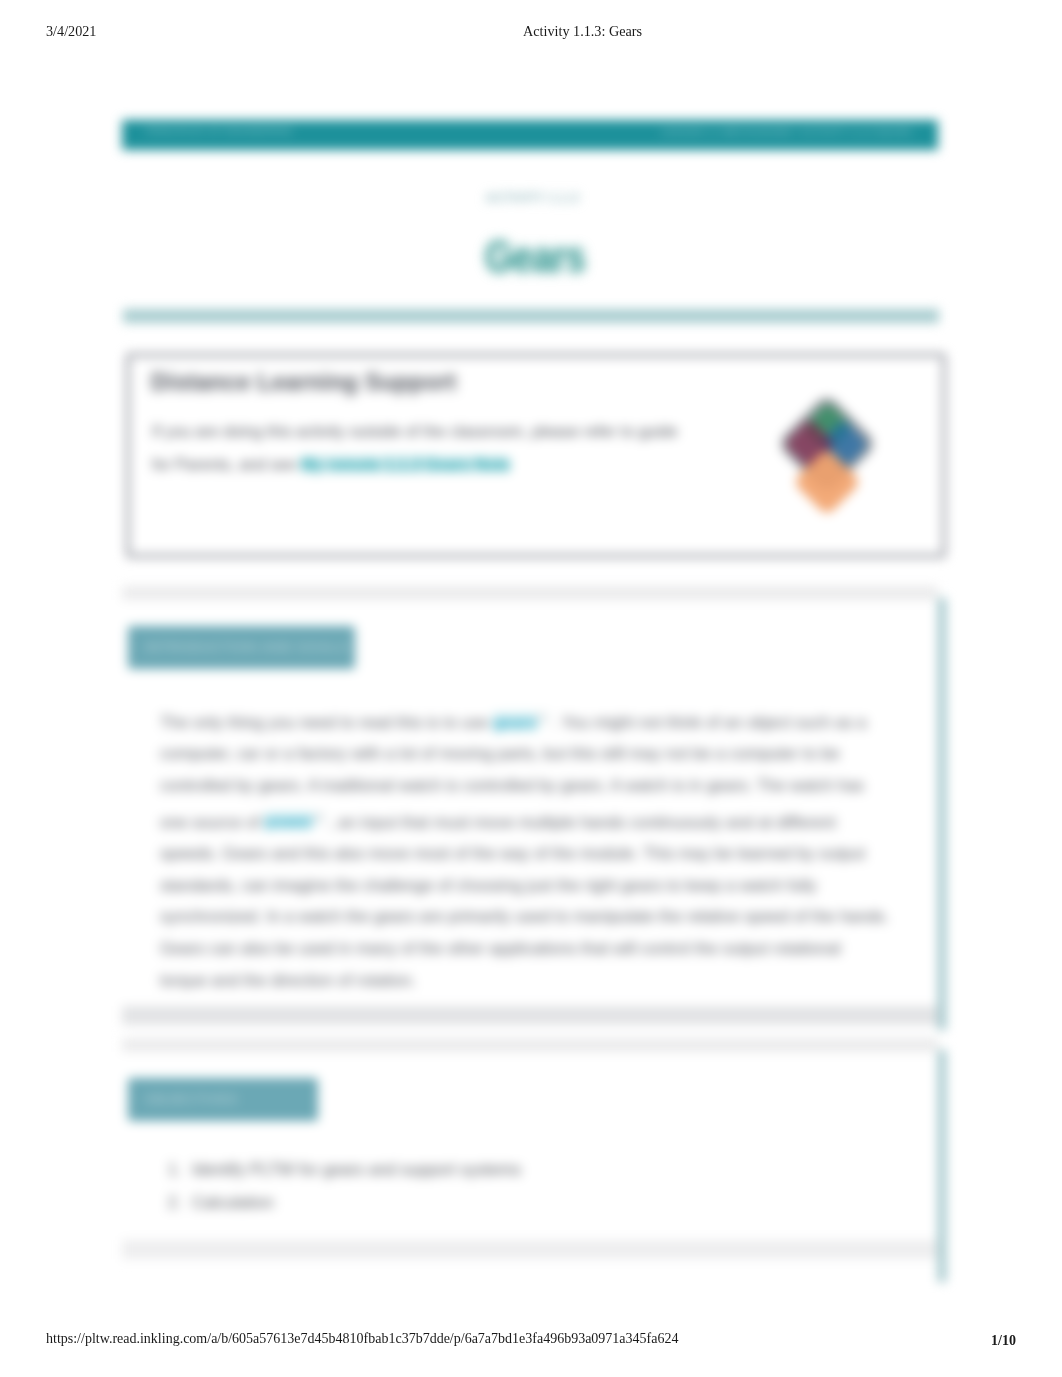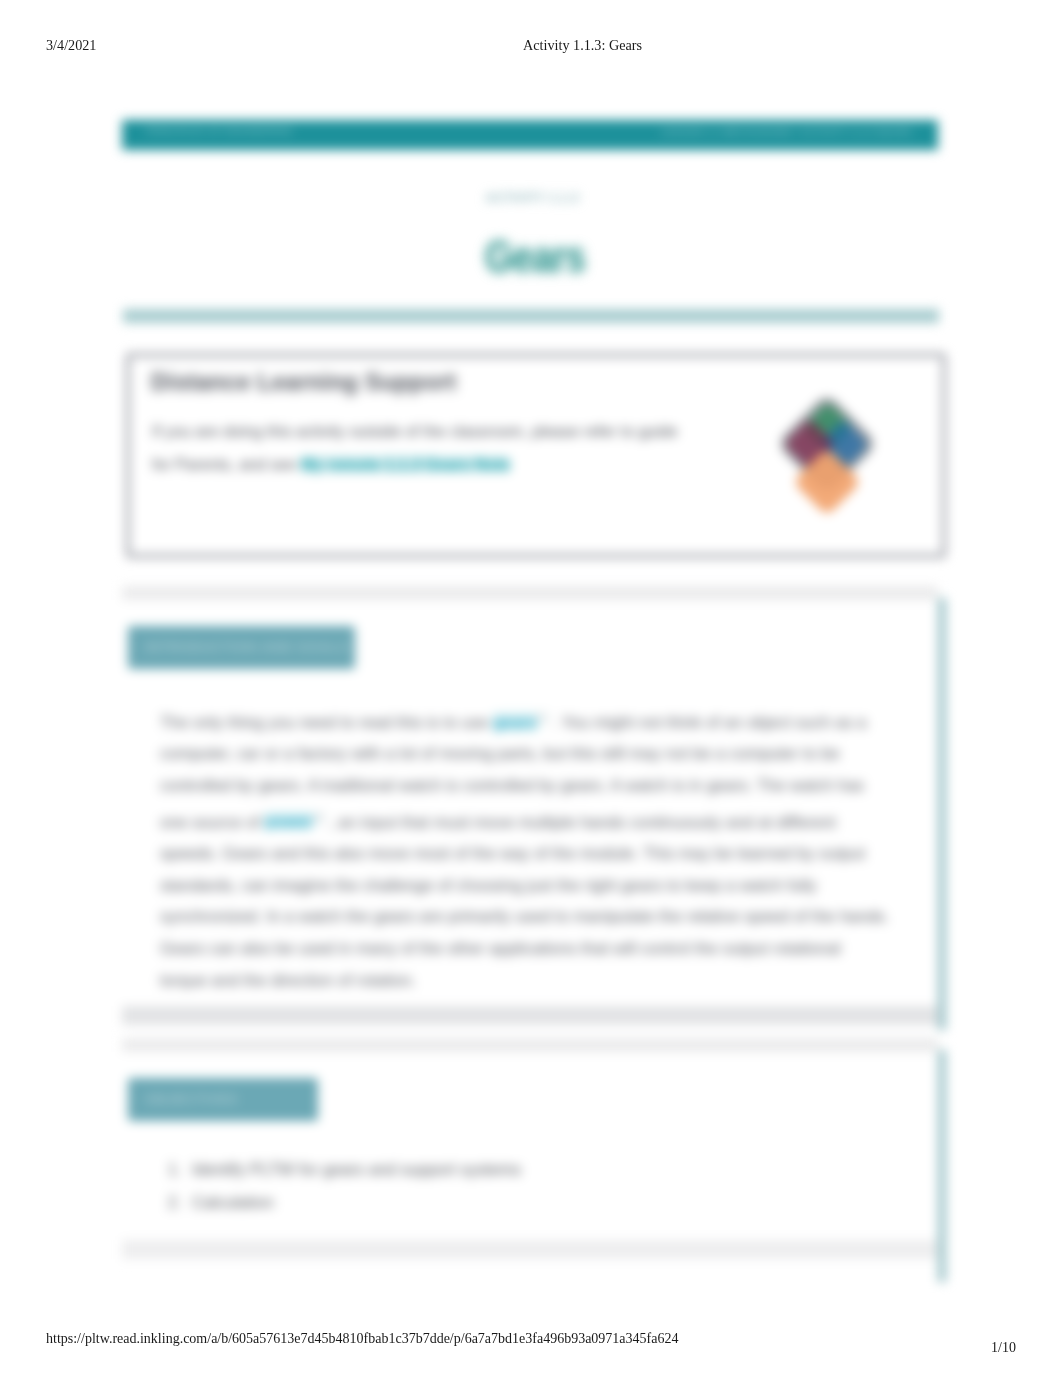--- a/index.html
+++ b/index.html
@@ -1,26 +1,26 @@
 <!DOCTYPE html>
 <html><head>
 <meta charset="utf-8">
 <style>
   html,body{margin:0;padding:0;}
   body{width:1062px;height:1377px;background:#ffffff;overflow:hidden;position:relative;
        font-family:"Liberation Serif",serif;-webkit-font-smoothing:antialiased;}
   .page{position:absolute;left:0;top:0;width:1062px;height:1377px;}
 
   
-  .print-hdr{position:absolute;top:37px;left:0;width:1062px;height:18px;font-size:14.2px;color:#1a1a1a;}
+  .print-hdr{position:absolute;top:23px;left:0;width:1062px;height:18px;font-size:14.2px;color:#1a1a1a;}
   .print-hdr .dt{position:absolute;left:46px;top:0;}
   .print-hdr .ttl{position:absolute;left:523px;top:0;text-align:center;}
   .print-ftr{position:absolute;top:1331px;left:0;width:1062px;height:18px;font-size:14px;color:#1a1a1a;}
   .print-ftr .url{position:absolute;left:46px;top:0;}
-  .print-ftr .pg{position:absolute;left:991px;top:9px;}
+  .print-ftr .pg{position:absolute;left:991px;top:2px;font-weight:bold;}
 
   
   .doc{position:absolute;left:0;top:0;width:1062px;height:1377px;
        font-family:"Liberation Sans",sans-serif;
        filter:blur(5.4px);}
 
   .topbar{position:absolute;left:122px;top:120px;width:816px;height:30px;background:#1d919b;}
   .topbar .tl{position:absolute;left:24px;top:6px;font-size:9px;font-weight:bold;color:#79bdc4;letter-spacing:.5px;}
   .topbar .tr{position:absolute;right:26px;top:6px;font-size:9.5px;font-weight:bold;color:#79bdc4;letter-spacing:.4px;}
 

